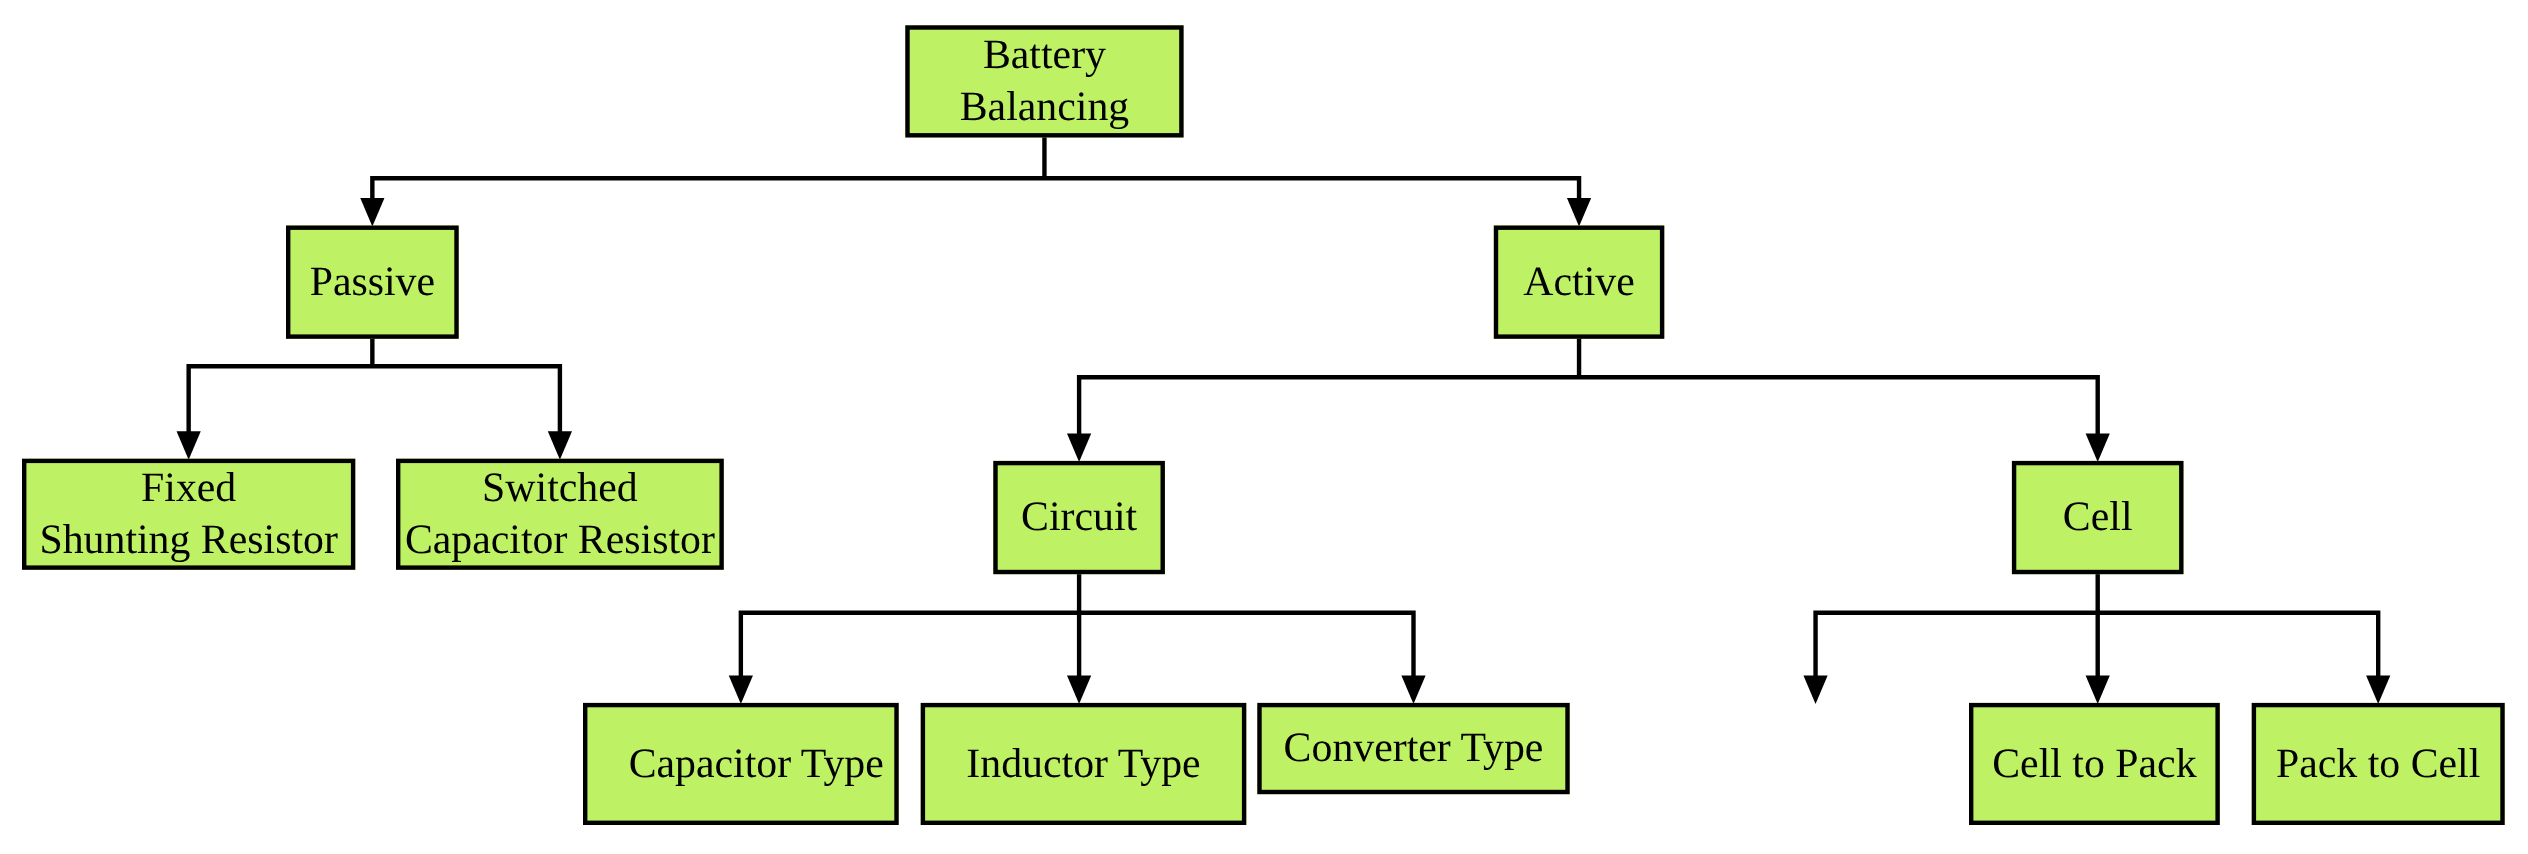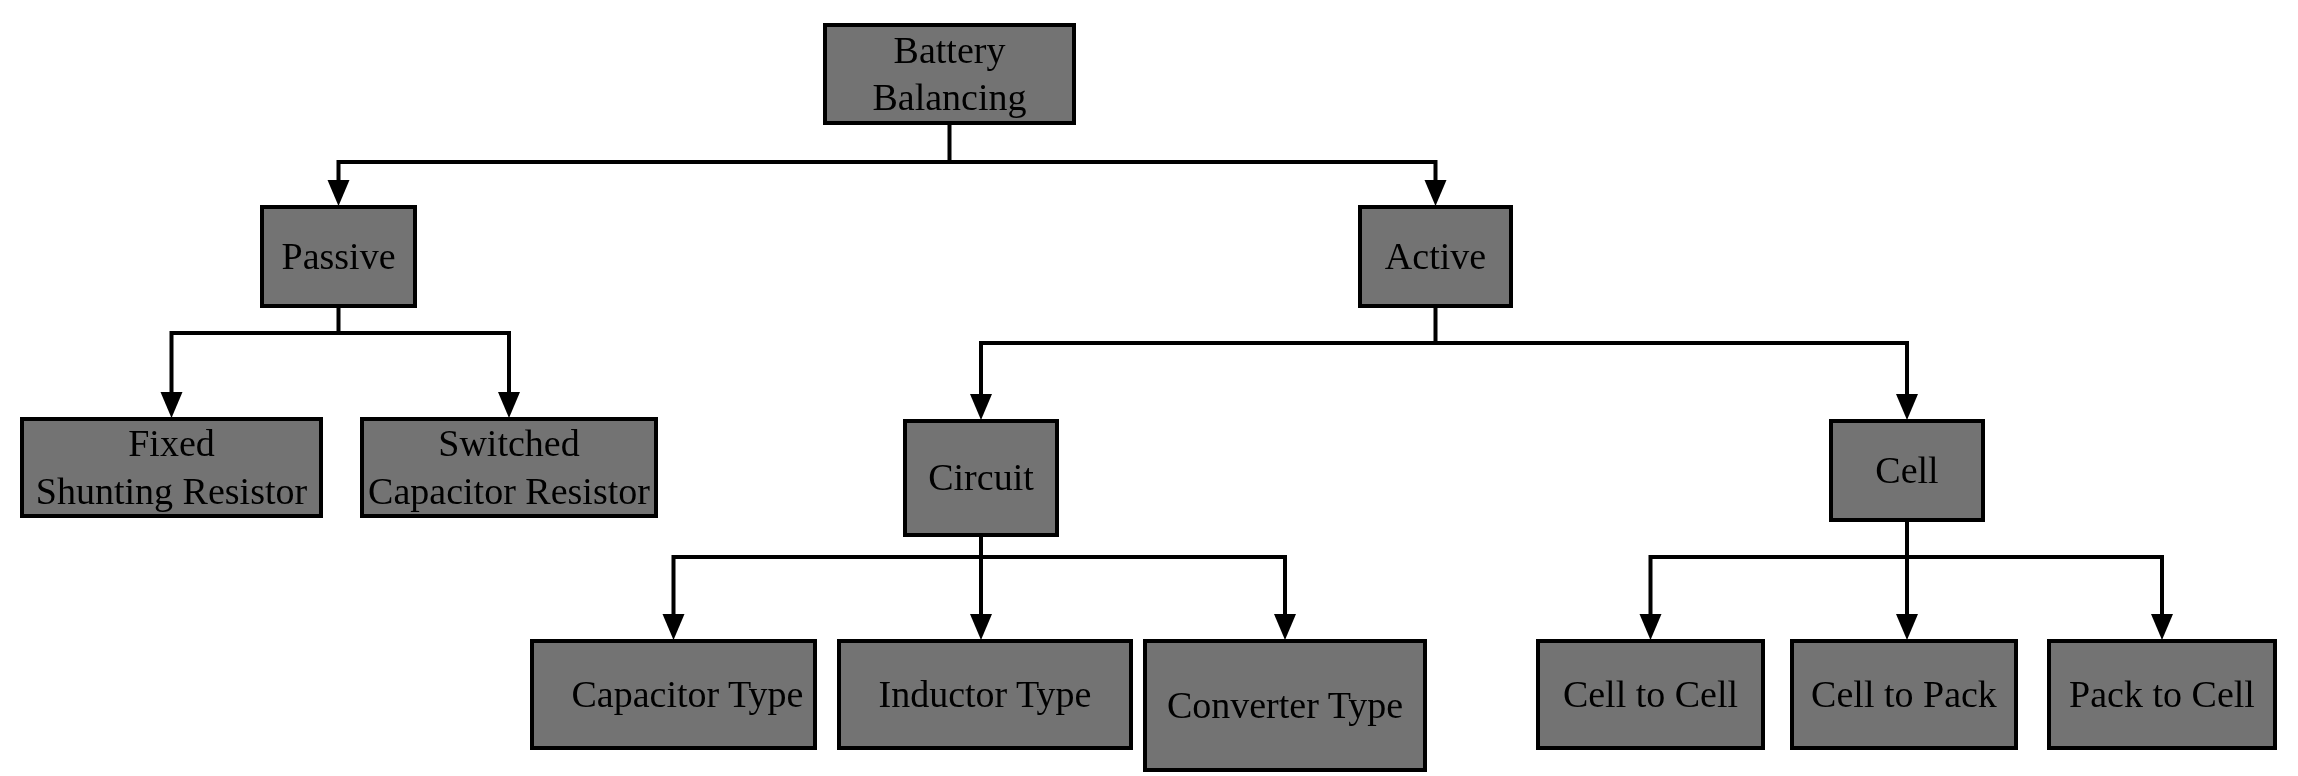--- a/index.html
+++ b/index.html
@@ -29,21 +29,21 @@
     stroke-linecap: square;
   }
   .arrowhead {
     fill: #000000;
     stroke: none;
   }
   .node {
     position: absolute;
     box-sizing: border-box;
     border: 4px solid #000000;
-    background: #737373;
+    background: #bef264;
     display: flex;
     align-items: center;
     justify-content: center;
     text-align: center;
     white-space: pre-line;
     font-size: 38px;
     line-height: 1.24;
     color: #000000;
   }
 </style>
@@ -83,29 +83,28 @@
   <div class="node" style="left:260px; top:205px; width:157px; height:103px;">Passive</div>
 
   <div class="node" style="left:1358px; top:205px; width:155px; height:103px;">Active</div>
 
   <div class="node" style="left:20px; top:417px; width:303px; height:101px;">Fixed
 Shunting Resistor</div>
 
   <div class="node" style="left:360px; top:417px; width:298px; height:101px;">Switched
 Capacitor Resistor</div>
 
-  <div class="node" style="left:903px; top:419px; width:156px; height:118px;text-align:right;">Circuit</div>
+  <div class="node" style="left:903px; top:419px; width:156px; height:103px;text-align:right;">Circuit</div>
 
   <div class="node" style="left:1829px; top:419px; width:156px; height:103px;">Cell</div>
 
   <div class="node" style="left:530px; top:639px; width:287px; height:111px;padding-left:28px;">Capacitor Type</div>
 
   <div class="node" style="left:837px; top:639px; width:296px; height:111px;">Inductor Type</div>
 
-  <div class="node" style="left:1143px; top:639px; width:284px; height:133px;">Converter Type</div>
+  <div class="node" style="left:1143px; top:639px; width:284px; height:83px;">Converter Type</div>
 
-  <div class="node" style="left:1536px; top:639px; width:229px; height:111px;">Cell to Cell</div>
 
   <div class="node" style="left:1790px; top:639px; width:228px; height:111px;">Cell to Pack</div>
 
   <div class="node" style="left:2047px; top:639px; width:230px; height:111px;">Pack to Cell</div>
 
 </div>
 
 </body></html>

